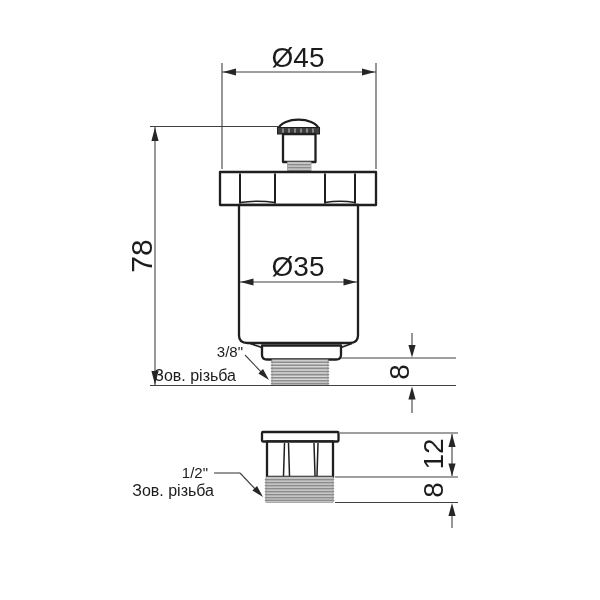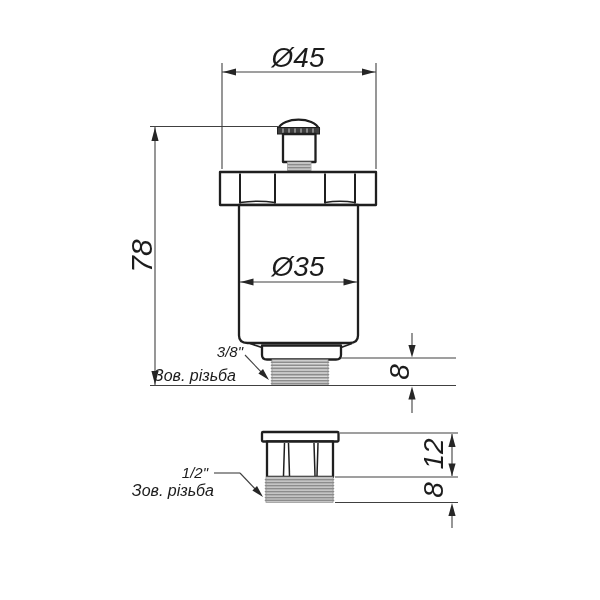--- a/index.html
+++ b/index.html
@@ -1,18 +1,18 @@
 <!DOCTYPE html>
 <html><head>
 <meta charset="utf-8">
 <style>
   html,body{margin:0;padding:0;background:#ffffff;}
   .stage{
     position:relative;width:600px;height:600px;background:#ffffff;
-    font-family:"Liberation Sans",sans-serif;overflow:hidden;font-style:italic;
+    font-family:"Liberation Sans",sans-serif;overflow:hidden;
   }
   svg{display:block;}
   .outline{fill:#ffffff;stroke:#1f1f1f;stroke-width:2.3;stroke-linejoin:round;}
   .outline-thin{fill:none;stroke:#1f1f1f;stroke-width:1.8;}
   .facet{stroke:#1f1f1f;stroke-width:2;fill:none;}
   .facet-thin{stroke:#1f1f1f;stroke-width:1.5;fill:none;}
   .dim{stroke:#404040;stroke-width:1.1;fill:none;}
   .arrow{fill:#262626;stroke:none;}
   .thread-fill{fill:#d9d9d9;stroke:#9a9a9a;stroke-width:0.8;}
   .thread-line{stroke:#8c8c8c;stroke-width:1.6;stroke-linecap:round;fill:none;}

